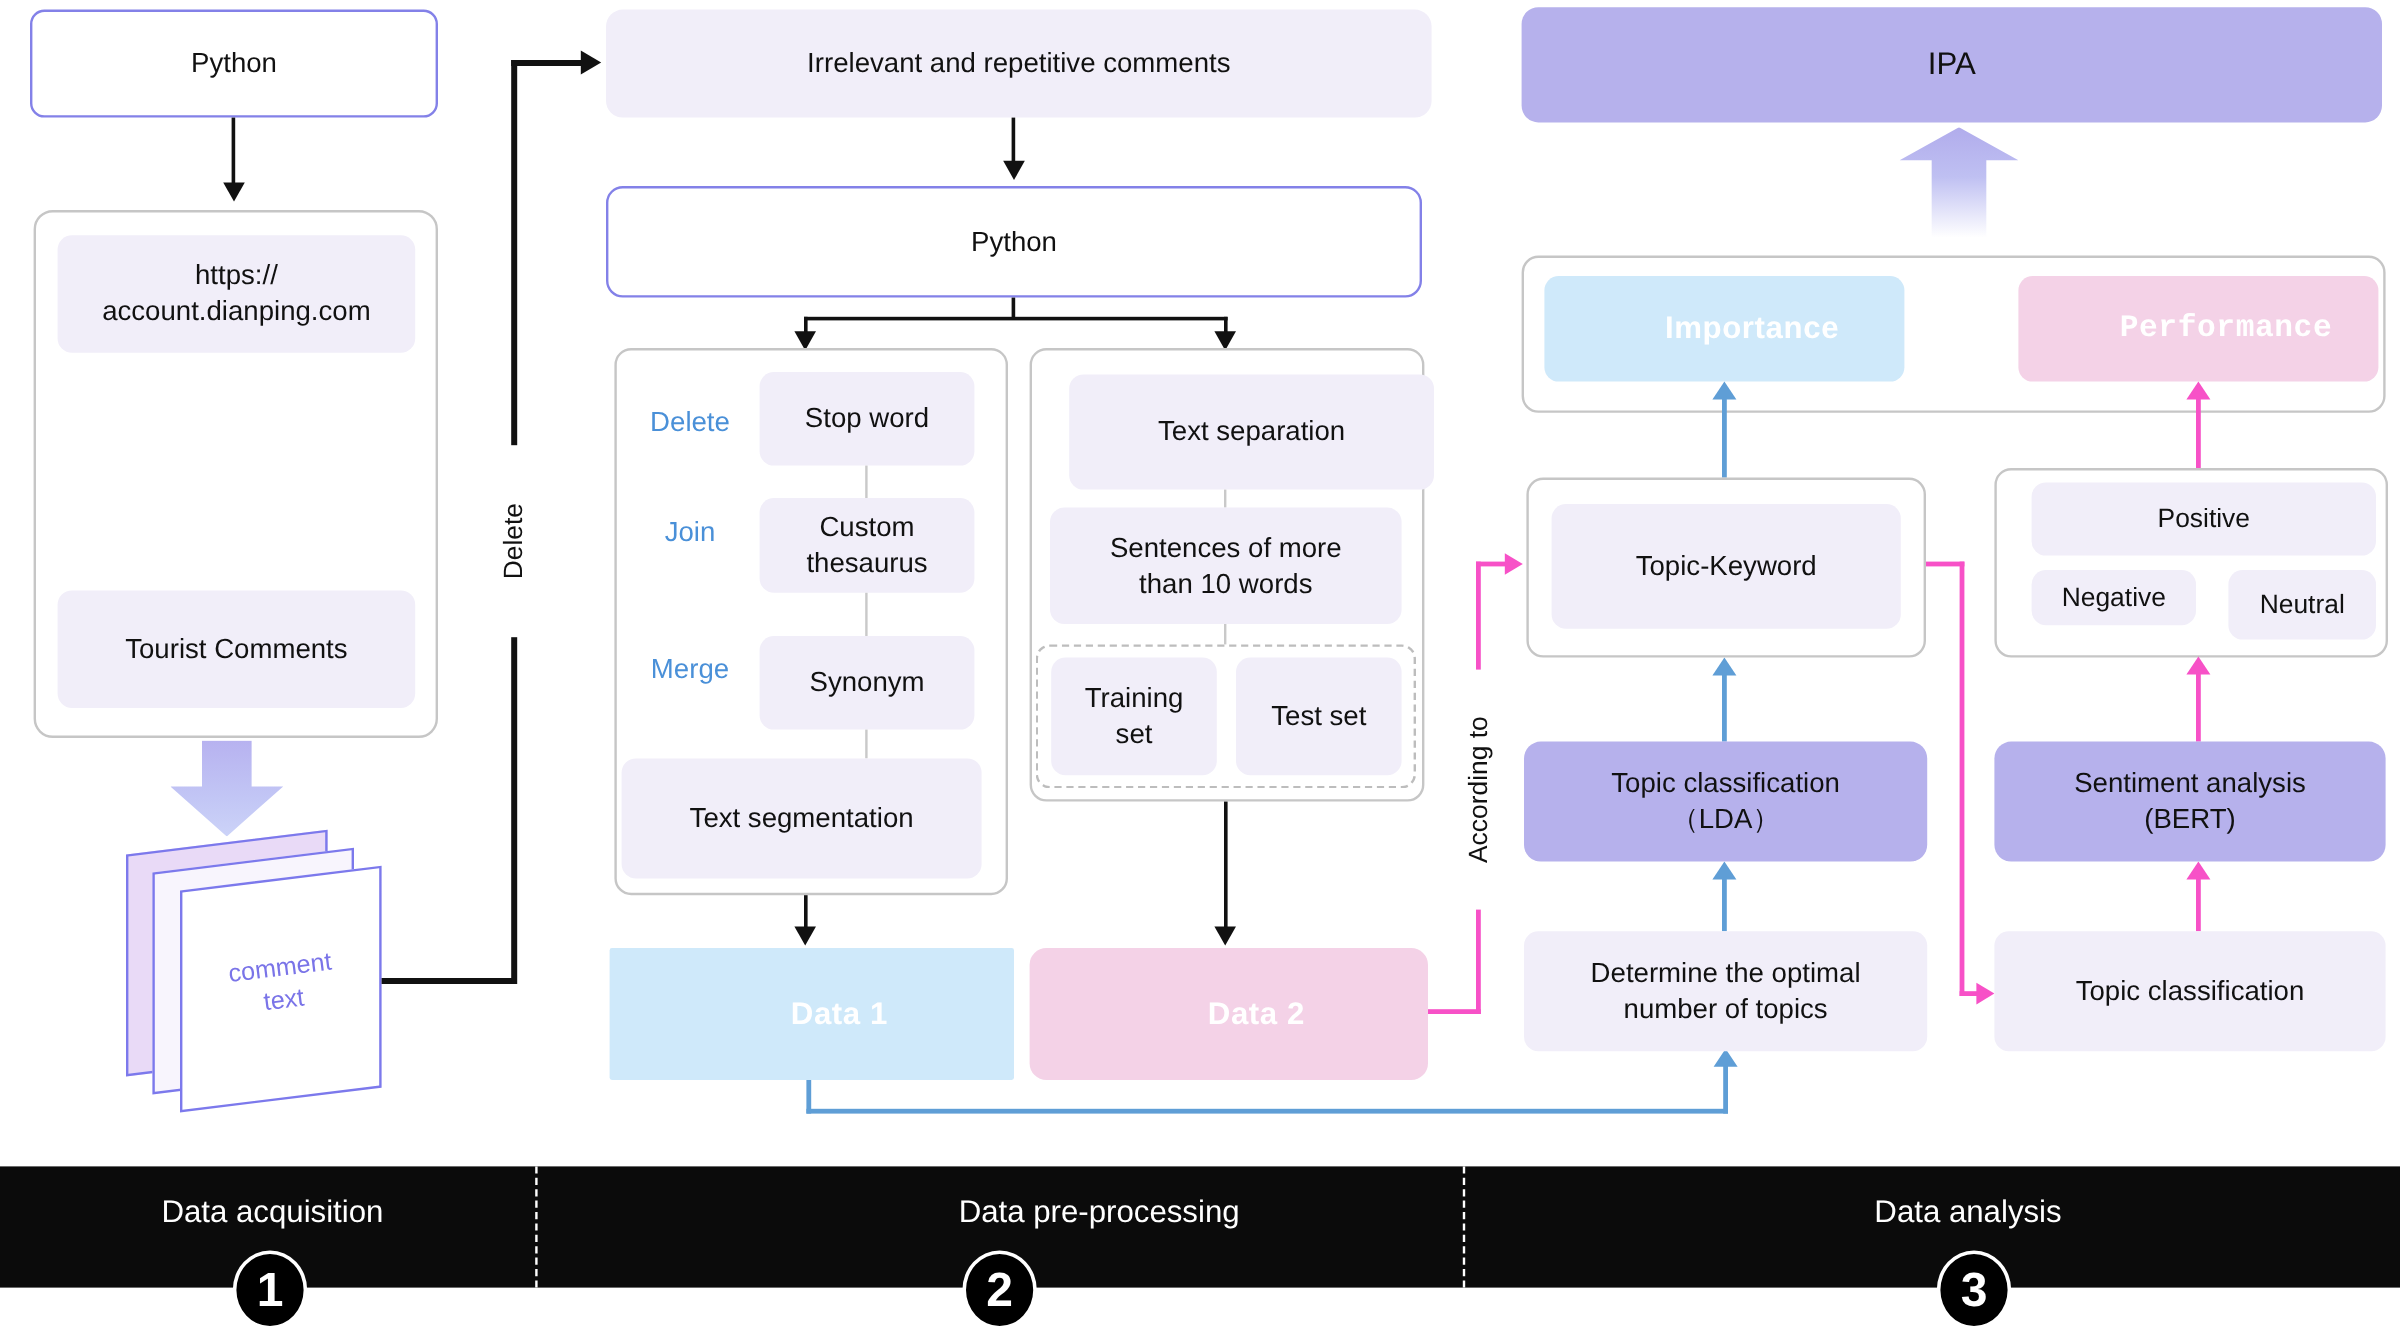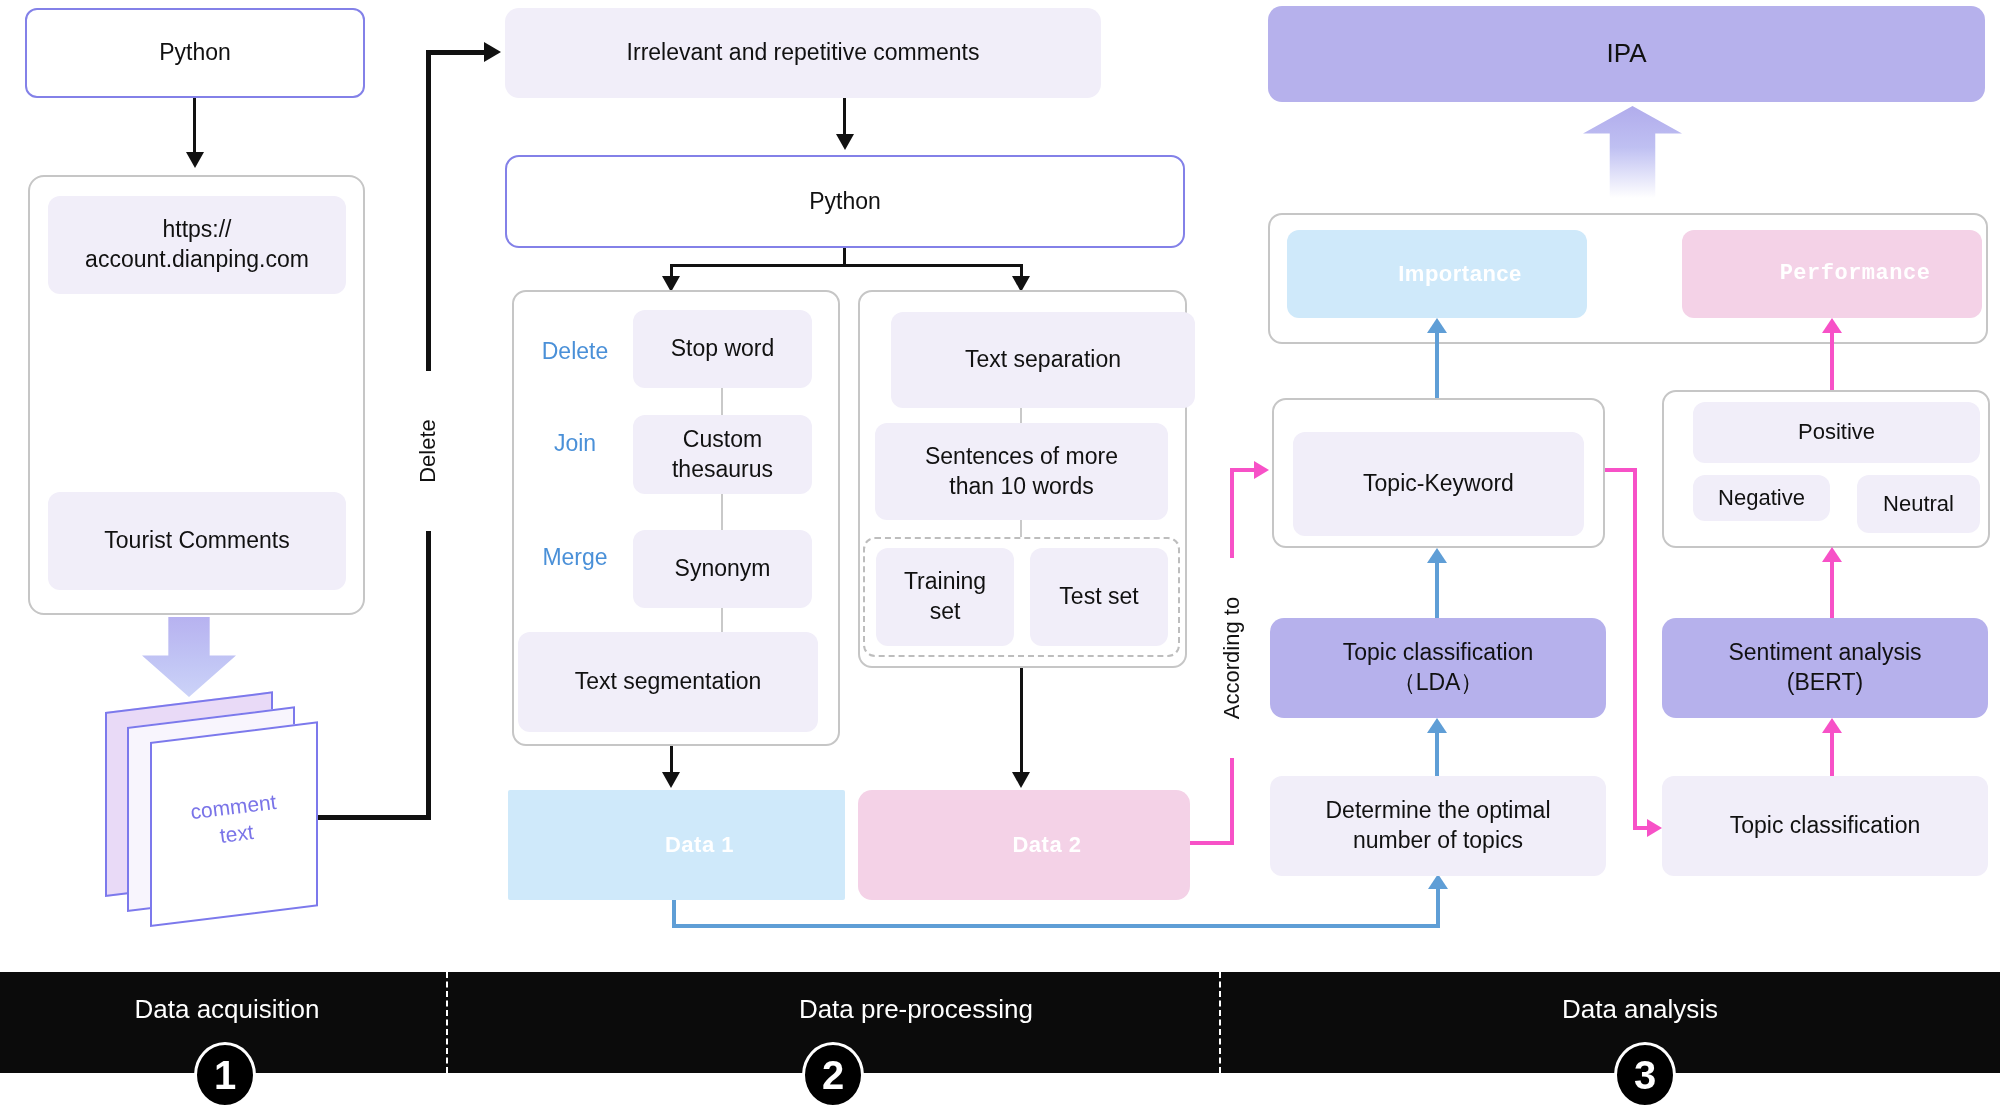--- a/index.html
+++ b/index.html
@@ -5,21 +5,21 @@
   html,body{margin:0;padding:0;background:#fff;}
   #canvas{position:relative;width:2000px;height:1110px;background:#fff;overflow:hidden;
           font-family:"Liberation Sans","DejaVu Sans",sans-serif;color:#111;}
   .box{position:absolute;box-sizing:border-box;display:flex;align-items:center;justify-content:center;
        text-align:center;white-space:pre-line;font-size:23px;line-height:1.3;color:#111;}
   .lav{background:var(--lavender);border-radius:12px;}
   .pur{background:var(--purple);border-radius:14px;}
   .wrap{position:absolute;box-sizing:border-box;background:#fff;border:2px solid var(--gray-border);border-radius:16px;}
   .wpb{background:#fff;border:2px solid var(--purple-border);border-radius:12px;}
   .dash{position:absolute;box-sizing:border-box;border:2px dashed #bdbdbd;border-radius:12px;}
-  .bw{color:#fff;font-weight:bold;font-size:22px;letter-spacing:.5px;padding-left:46px;}
+  .bw{color:#fff;font-weight:bold;font-size:26px;letter-spacing:.5px;padding-left:46px;}
   .vline,.hline{position:absolute;background:var(--ink);}
   .blue-line{background:var(--blue)!important;}
   .pink-line{background:var(--pink)!important;}
   .gray-line{background:#c9c9c9!important;}
   .ah{position:absolute;width:0;height:0;}
   .ah.down{border-left:9px solid transparent;border-right:9px solid transparent;border-top:16px solid var(--ink);}
   .ah.right{border-top:10px solid transparent;border-bottom:10px solid transparent;border-left:17px solid var(--ink);}
   .ah.up-blue{border-left:10px solid transparent;border-right:10px solid transparent;border-bottom:15px solid var(--blue);}
   .ah.up-pink{border-left:10px solid transparent;border-right:10px solid transparent;border-bottom:15px solid var(--pink);}
   .ah.right-pink{border-top:9px solid transparent;border-bottom:9px solid transparent;border-left:15px solid var(--pink);}
@@ -63,21 +63,21 @@
   <div class="box" style="left:165px;top:785px;width:140px;height:70px;transform:rotate(-7deg);
        color:var(--comment-text);font-size:21px;background:transparent;">comment
 text</div>
 
   <div class="hline" style="left:318px;top:815px;width:112px;height:5px;"></div>
   <div class="vline" style="left:426px;top:50px;width:5px;height:770px;"></div>
   <div class="hline" style="left:426px;top:50px;width:60px;height:5px;"></div>
   <div class="ah right" style="left:484px;top:42px;"></div>
   <div class="edge-label rot" style="left:348px;top:437px;width:160px;">Delete</div>
 
-  <div class="box lav" style="left:505px;top:8px;width:596px;height:90px;border-radius:14px;">Irrelevant and repetitive comments</div>
+  <div class="box lav" style="left:505px;top:8px;width:688px;height:90px;border-radius:14px;">Irrelevant and repetitive comments</div>
 
   <div class="vline" style="left:843px;top:98px;width:3px;height:38px;"></div>
   <div class="ah down" style="left:836px;top:134px;"></div>
 
   <div class="box wpb" style="left:505px;top:155px;width:680px;height:93px;border-radius:14px;">Python</div>
 
   <div class="vline" style="left:843px;top:248px;width:3px;height:18px;"></div>
   <div class="hline" style="left:670px;top:264px;width:353px;height:3px;"></div>
   <div class="vline" style="left:670px;top:264px;width:3px;height:14px;"></div>
   <div class="ah down" style="left:662px;top:276px;"></div>
@@ -138,21 +138,21 @@
   <div class="box bw" style="left:1682px;top:230px;width:300px;height:88px;background:var(--pink-box);border-radius:12px;font-family:Liberation Mono, monospace;">Performance</div>
 
   <div class="ah up-blue" style="left:1427px;top:318px;"></div>
   <div class="vline blue-line" style="left:1435px;top:330px;width:4px;height:68px;"></div>
   <div class="ah up-blue" style="left:1427px;top:548px;"></div>
   <div class="vline blue-line" style="left:1435px;top:560px;width:4px;height:58px;"></div>
   <div class="ah up-blue" style="left:1427px;top:718px;"></div>
   <div class="vline blue-line" style="left:1435px;top:730px;width:4px;height:46px;"></div>
 
   <div class="wrap" style="left:1272px;top:398px;width:333px;height:150px;border-radius:14px;"></div>
-  <div class="box lav" style="left:1293px;top:420px;width:291px;height:104px;margin-top:12px;">Topic-Keyword</div>
+  <div class="box lav" style="left:1293px;top:420px;width:291px;height:104px;">Topic-Keyword</div>
 
   <div class="hline pink-line" style="left:1605px;top:468px;width:32px;height:4px;"></div>
   <div class="vline pink-line" style="left:1633px;top:468px;width:4px;height:362px;"></div>
   <div class="hline pink-line" style="left:1633px;top:826px;width:16px;height:4px;"></div>
   <div class="ah right-pink" style="left:1647px;top:819px;"></div>
 
   <div class="box pur" style="left:1270px;top:618px;width:336px;height:100px;">Topic classification
 （LDA）</div>
   <div class="box lav" style="left:1270px;top:776px;width:336px;height:100px;">Determine the optimal
 number of topics</div>

